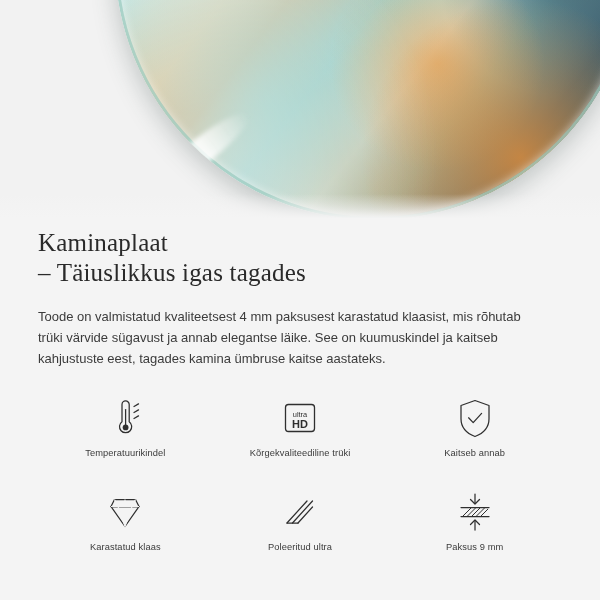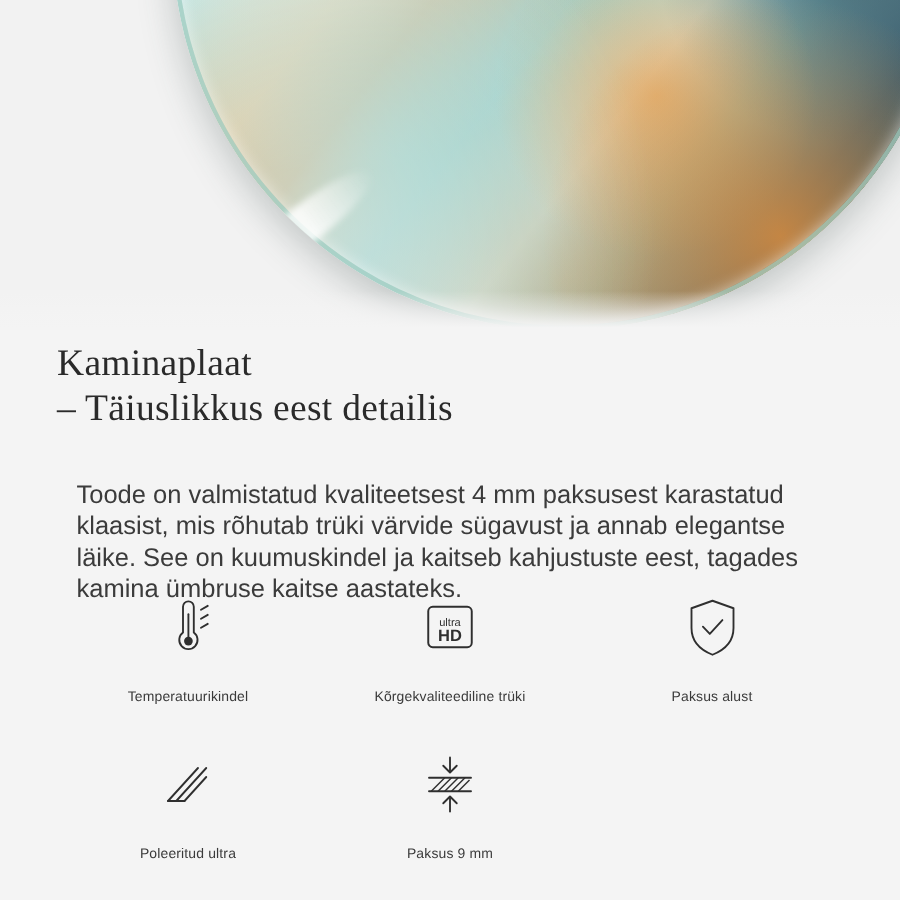--- a/index.html
+++ b/index.html
@@ -107,23 +107,23 @@
     padding: 0 38px;
     font-family: "Liberation Serif", serif;
     font-weight: 400;
     color: #2a2a2a;
     font-size: 25px;
     line-height: 30px;
     letter-spacing: 0.2px;
   }
   .title .line2 { display: block; }
   .desc {
-    margin: 13px;
+    margin: 0;
     padding: 18px 38px 0 38px;
-    font-size: 17px;
+    font-size: 13px;
     line-height: 21px;
     color: #3b3b3b;
     max-width: 560px;
   }
 
   
   .features {
     position: absolute;
     left: 38px; top: 392px;
     width: 524px;
@@ -135,21 +135,21 @@
     display: flex;
     flex-direction: column;
     align-items: center;
     justify-content: center;
   }
   .feature .ico {
     width: 54px; height: 52px;
     display: flex; align-items: center; justify-content: center;
   }
   .feature .cap {
-    margin-top: 15px;
+    margin-top: 4px;
     font-size: 9.3px;
     color: #3a3a3a;
     text-align: center;
     letter-spacing: 0.1px;
   }
   svg { display: block; }
   .stroke {
     fill: none;
     stroke: #2f2f2f;
     stroke-width: 1.25;
@@ -175,21 +175,21 @@
       <div class="plate-sheen"></div>
       <div class="plate-edge"></div>
       <div class="plate-glint"></div>
     </div>
     <div class="hero-fade"></div>
   </div>
 
   <div class="content">
     <h1 class="title">
       <span>Kaminaplaat</span>
-      <span class="line2">– Täiuslikkus eest detailis</span>
+      <span class="line2">– Täiuslikkus igas tagades</span>
     </h1>
     <p class="desc">Toode on valmistatud kvaliteetsest 4 mm paksusest karastatud klaasist, mis rõhutab trüki värvide sügavust ja annab elegantse läike. See on kuumuskindel ja kaitseb kahjustuste eest, tagades kamina ümbruse kaitse aastateks.</p>
   </div>
 
   <div class="features">
 
     <div class="feature">
       <div class="ico">
         <svg width="44" height="46" viewBox="0 0 44 46" aria-hidden="true">
           <g class="stroke">
@@ -216,23 +216,41 @@
       <div class="cap">Kõrgekvaliteediline trüki</div>
     </div>
 
     <div class="feature">
       <div class="ico">
         <svg width="42" height="46" viewBox="0 0 42 46" aria-hidden="true">
           <path class="stroke" d="M21 5.5 35 10.5v13.2c0 9-5.8 14.6-14 17.8-8.2-3.2-14-8.8-14-17.8V10.5z" stroke-width="1.35"></path>
           <path class="stroke" d="M14.6 22.8l4.6 4.8 8.4-9.2" stroke-width="1.8"></path>
         </svg>
       </div>
-      <div class="cap">Paksus alust</div>
-    </div>
-
+      <div class="cap">Kaitseb annab</div>
+    </div>
+
+    <div class="feature">
+      <div class="ico">
+        <svg width="46" height="42" viewBox="0 0 46 42" aria-hidden="true">
+          <g class="stroke" fill="#2f2f2f" stroke-width="1">
+            <path d="M9 15.5h28L23 35.5z"></path>
+            <path d="M12.5 8.5h21l3.5 7H9z"></path>
+          </g>
+          <g stroke="#f4f4f4" stroke-width="1.1" fill="none">
+            <path d="M9 15.5h28"></path>
+            <path d="M16 15.5 23 35.5 30 15.5"></path>
+            <path d="M12.5 8.5 16 15.5"></path>
+            <path d="M33.5 8.5 30 15.5"></path>
+            <path d="M23 8.5v7"></path>
+          </g>
+        </svg>
+      </div>
+      <div class="cap">Karastatud klaas</div>
+    </div>
 
     <div class="feature">
       <div class="ico">
         <svg width="42" height="42" viewBox="0 0 42 42" aria-hidden="true">
           <g class="stroke" stroke-width="1.3">
             <path d="M8 32 L28 10"></path>
             <path d="M13.5 32 L33.5 10"></path>
             <path d="M19 32 L33.5 16"></path>
             <path d="M8 32 H19"></path>
           </g>

